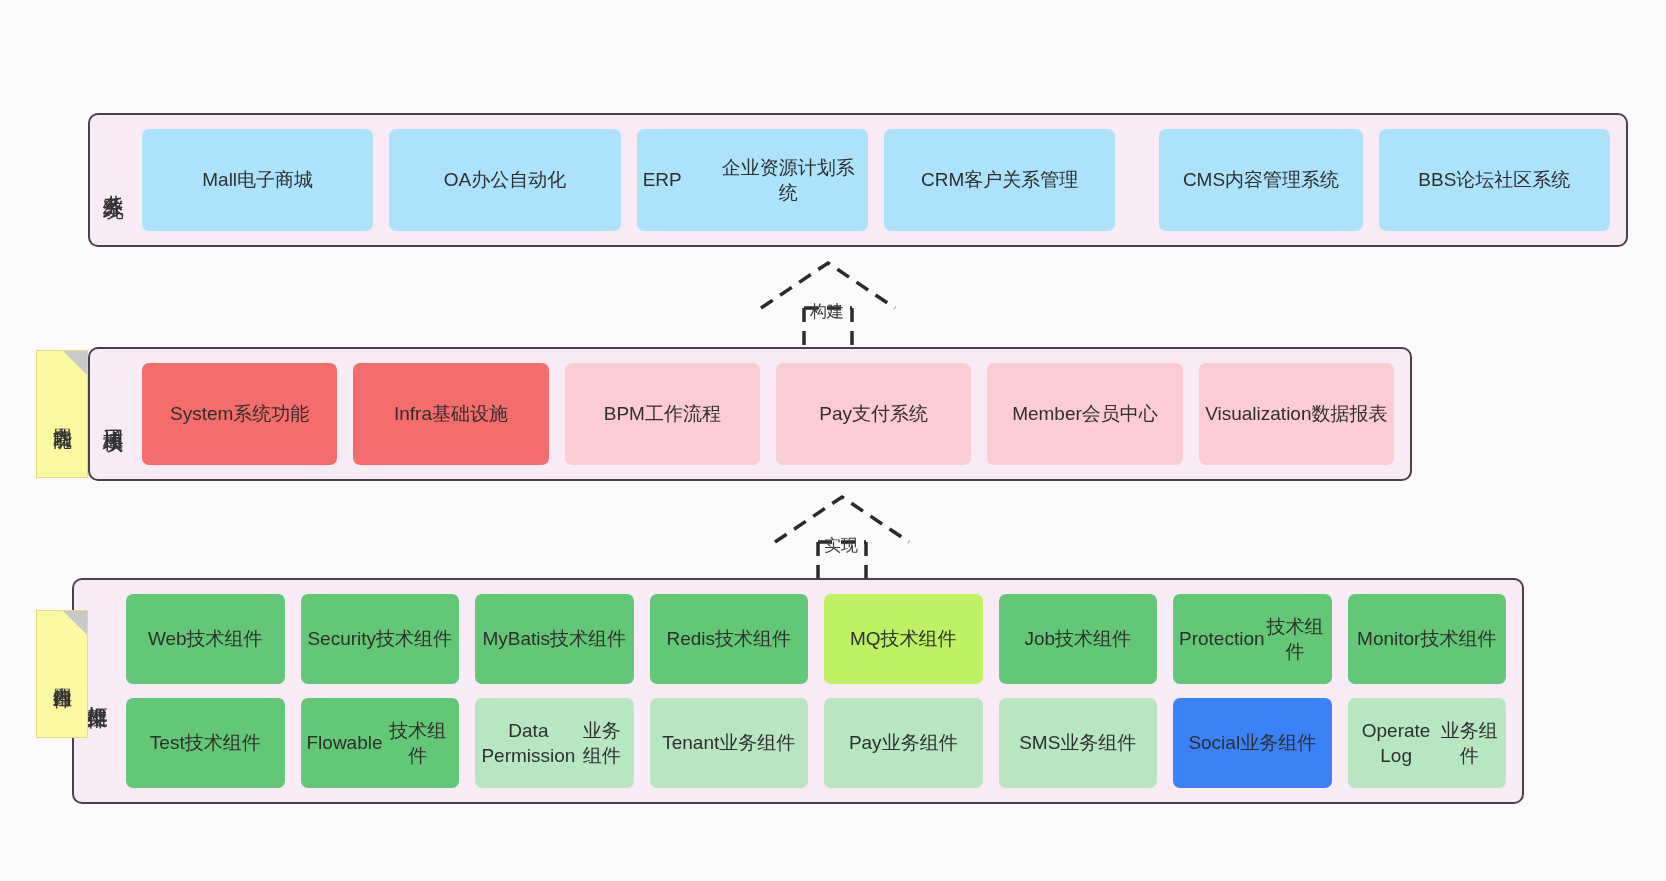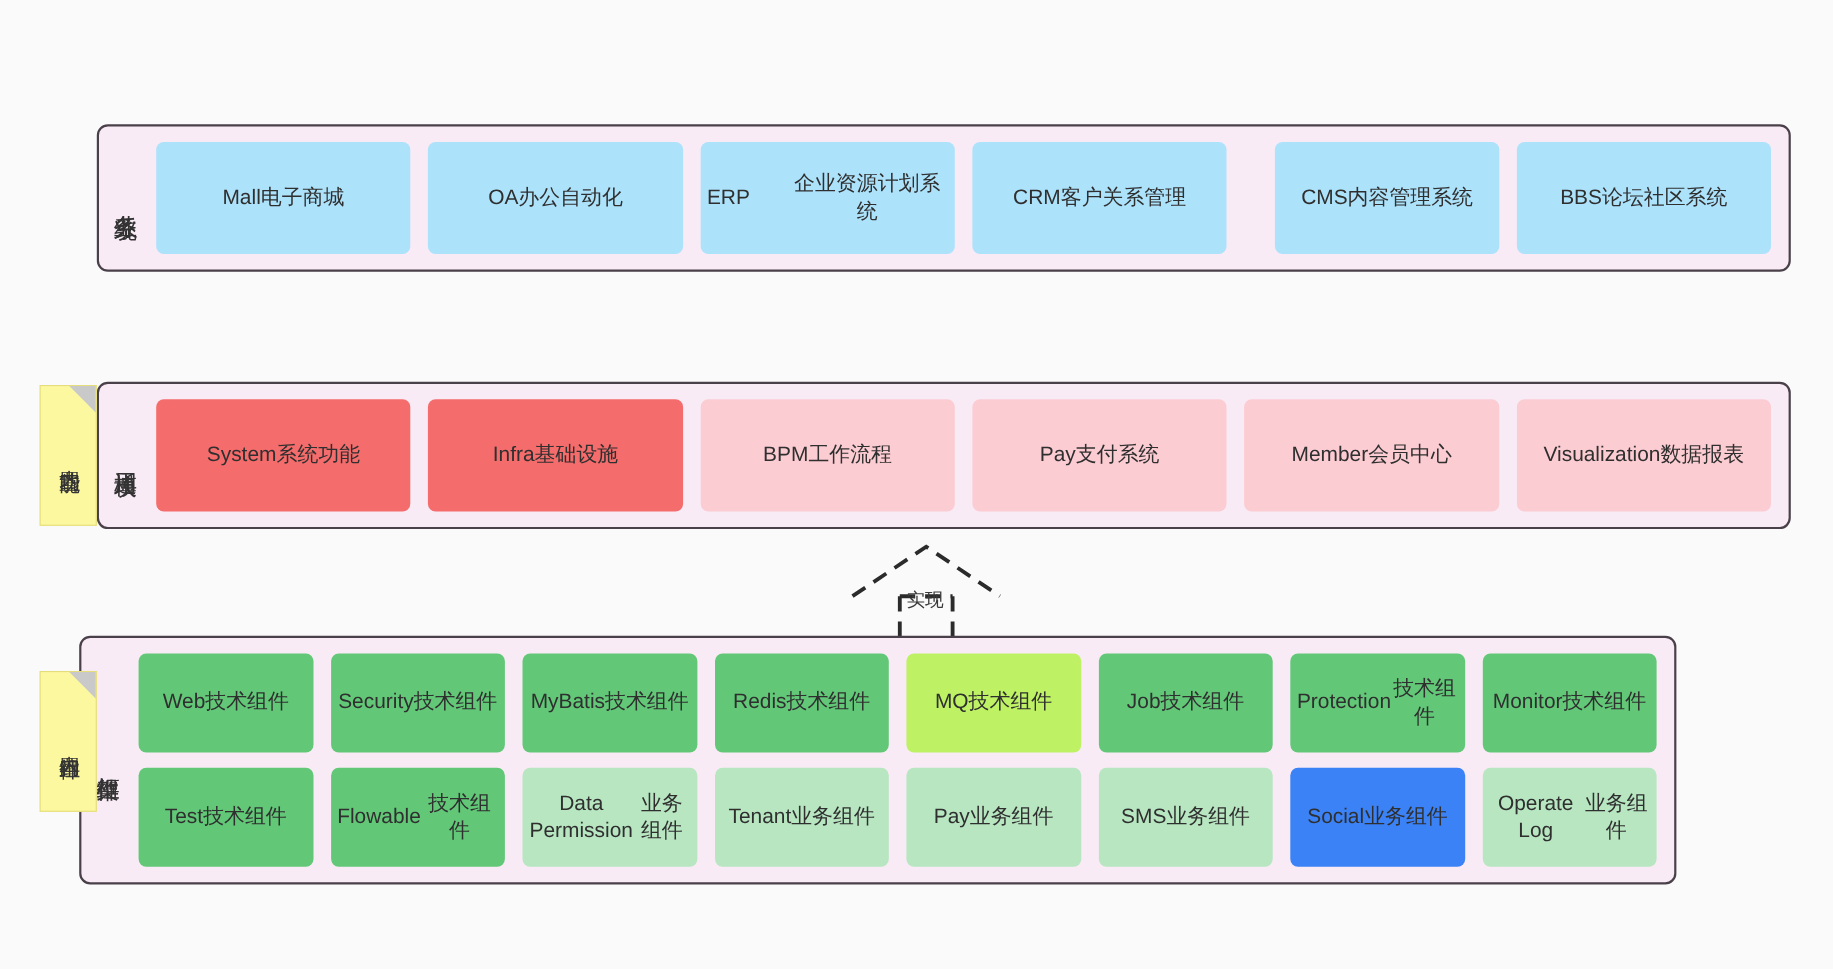--- a/index.html
+++ b/index.html
@@ -158,22 +158,31 @@
           <span class="t-en">CMS</span>
           <span class="t-cn">内容管理系统</span>
         </div>
         <div class="card c-blue" style="background: rgb(173, 226, 251);">
           <span class="t-en">BBS</span>
           <span class="t-cn">论坛社区系统</span>
         </div>
       </div>
   </div>
 
-
-  <div class="layer" id="layer-common" style="left:88px; top:347px; width:1540px; height:134px;">
+  <div class="arrow" style="left:758px; top:258px; width:140px; height:90px;">
+    <svg width="140" height="90" viewBox="0 0 140 90">
+
+      <polyline points="3,50 70,5 137,50" fill="none" stroke="#2b2b2b" stroke-width="3.5" stroke-dasharray="14 9" stroke-linecap="butt"></polyline>
+
+      <path d="M46,50 L94,50 M46,50 L46,90 M94,50 L94,90" fill="none" stroke="#2b2b2b" stroke-width="3.5" stroke-dasharray="14 9" stroke-linecap="butt"></path>
+    </svg>
+    <span class="arrow-label" style="left:52px; top:42px;">构建</span>
+  </div>
+
+  <div class="layer" id="layer-common" style="left:88px; top:347px; width:1324px; height:134px;">
     <div class="layer-title">通用模块</div>
     <div class="cards row6" id="cards-common">
         <div class="card c-red" style="background: rgb(245, 108, 108);">
           <span class="t-en">System</span>
           <span class="t-cn">系统功能</span>
         </div>
         <div class="card c-red" style="background: rgb(245, 108, 108);">
           <span class="t-en">Infra</span>
           <span class="t-cn">基础设施</span>
         </div>

